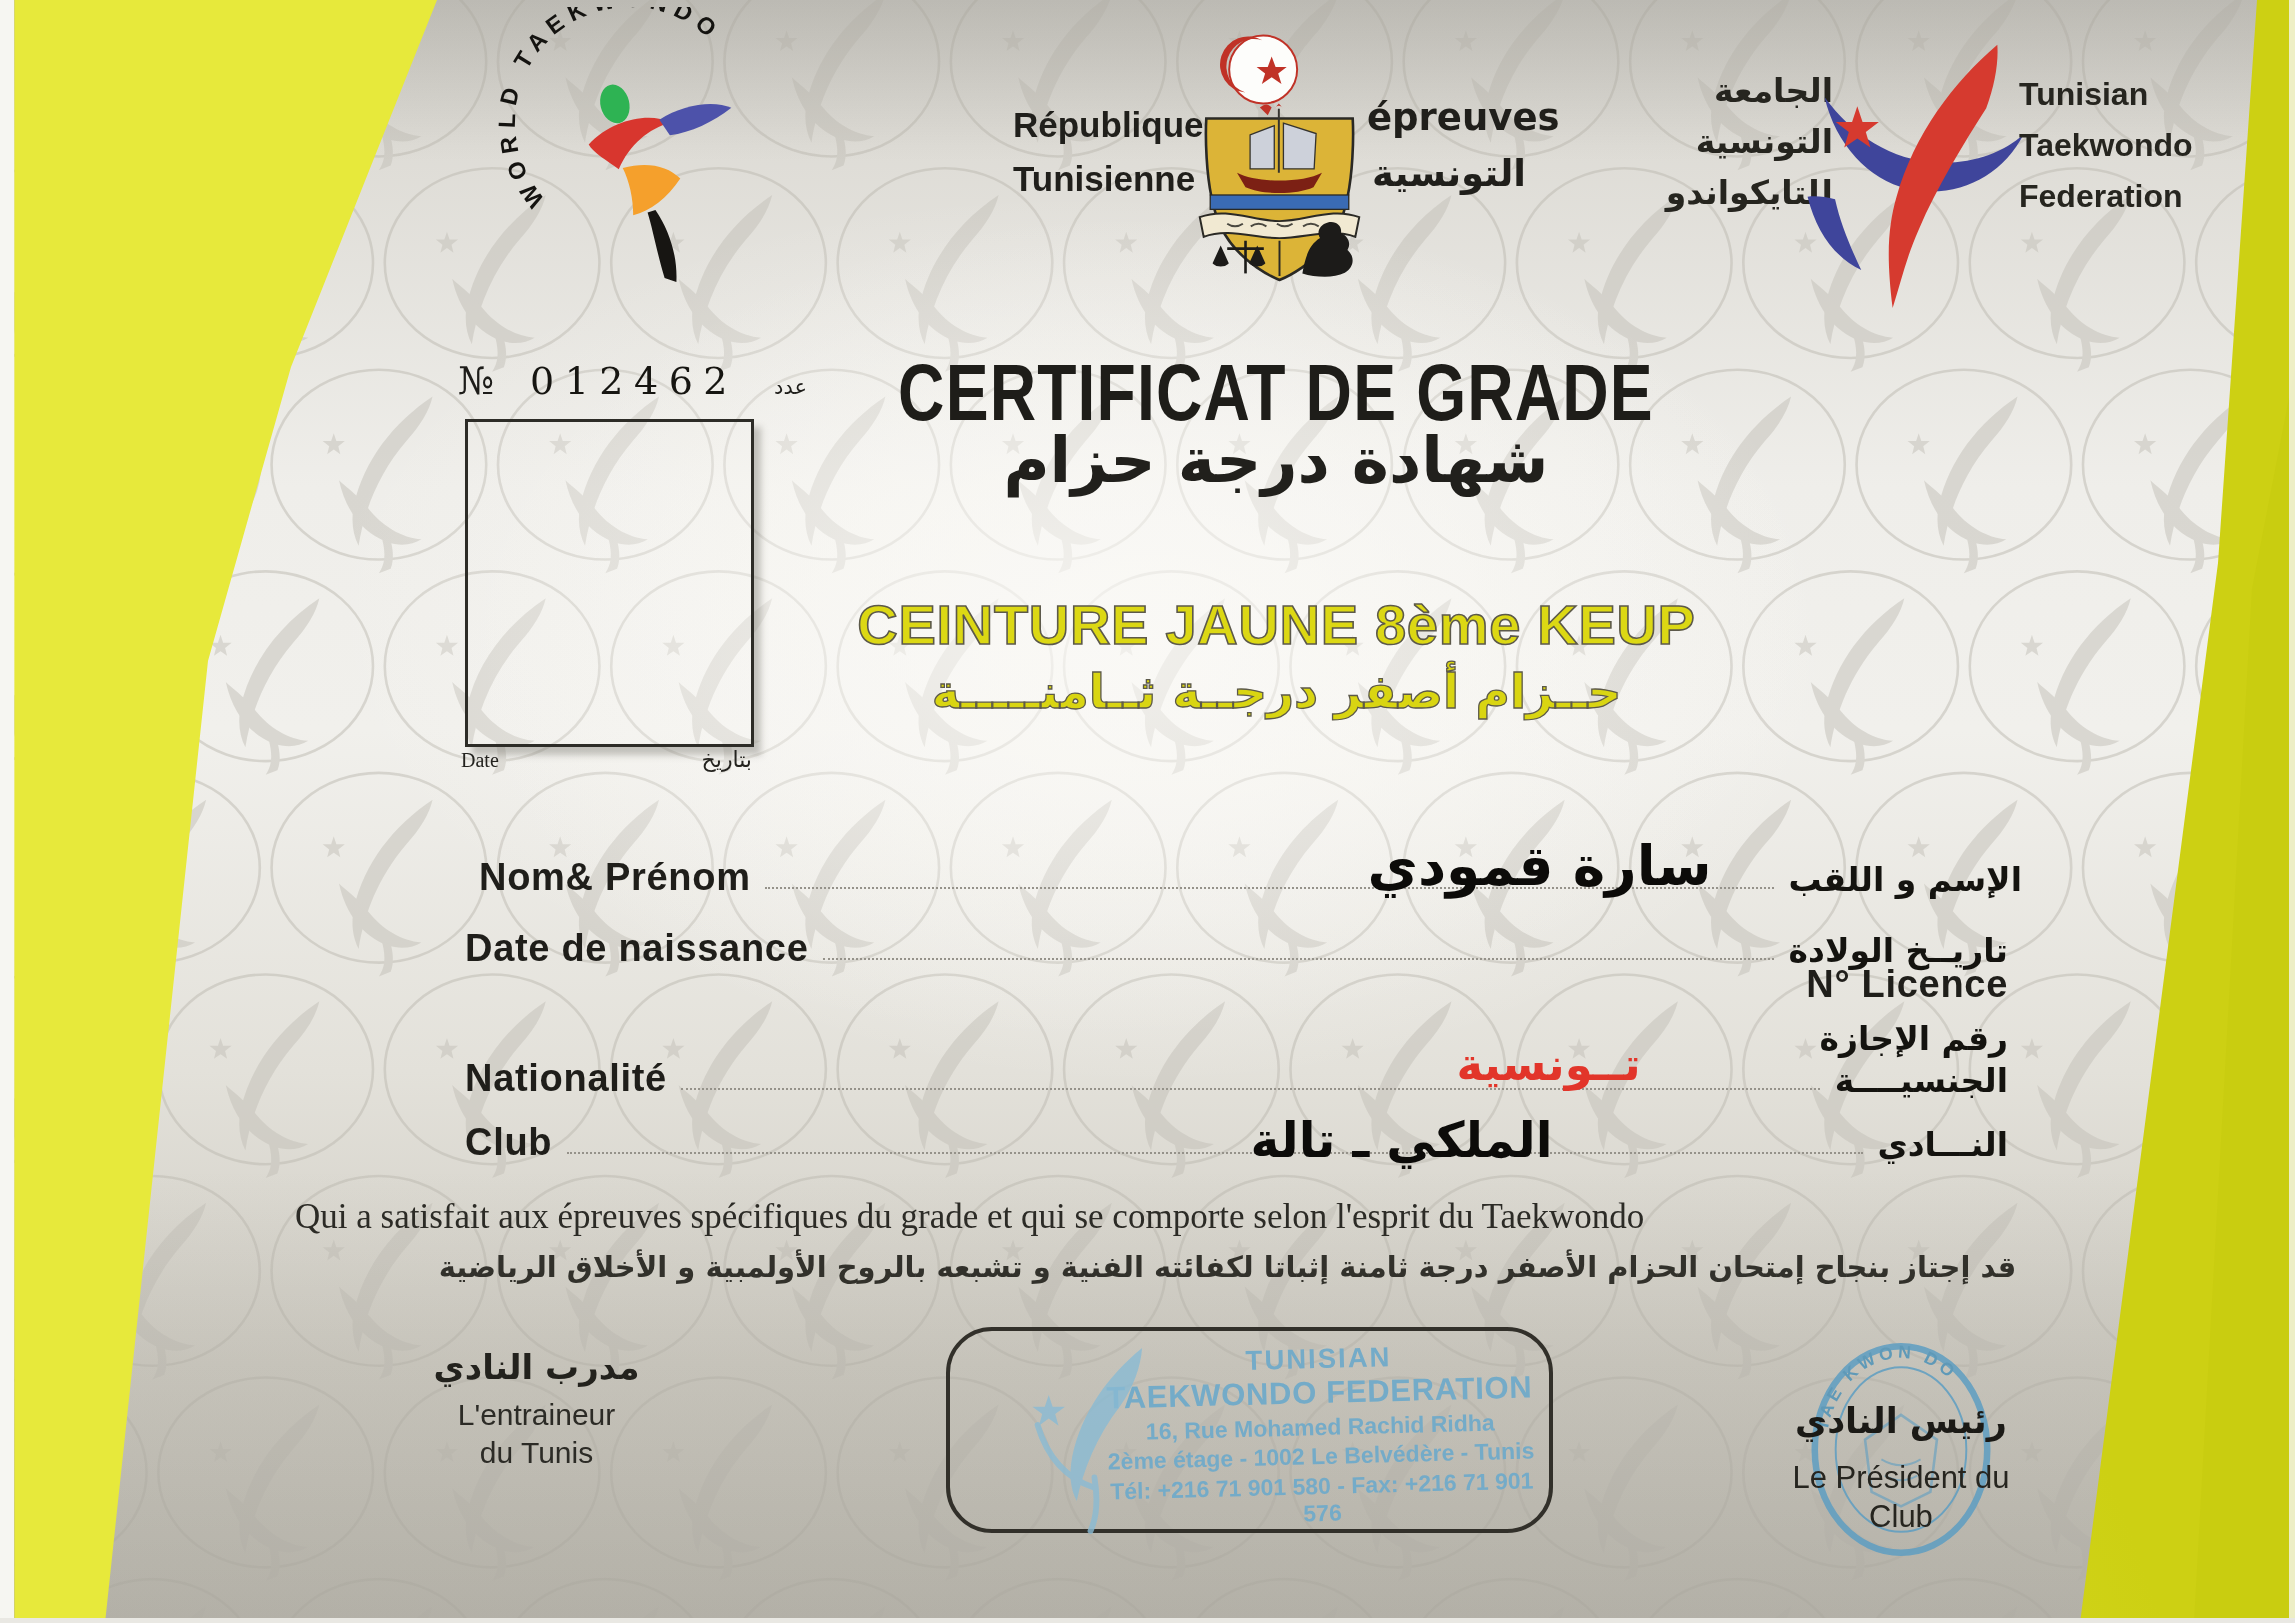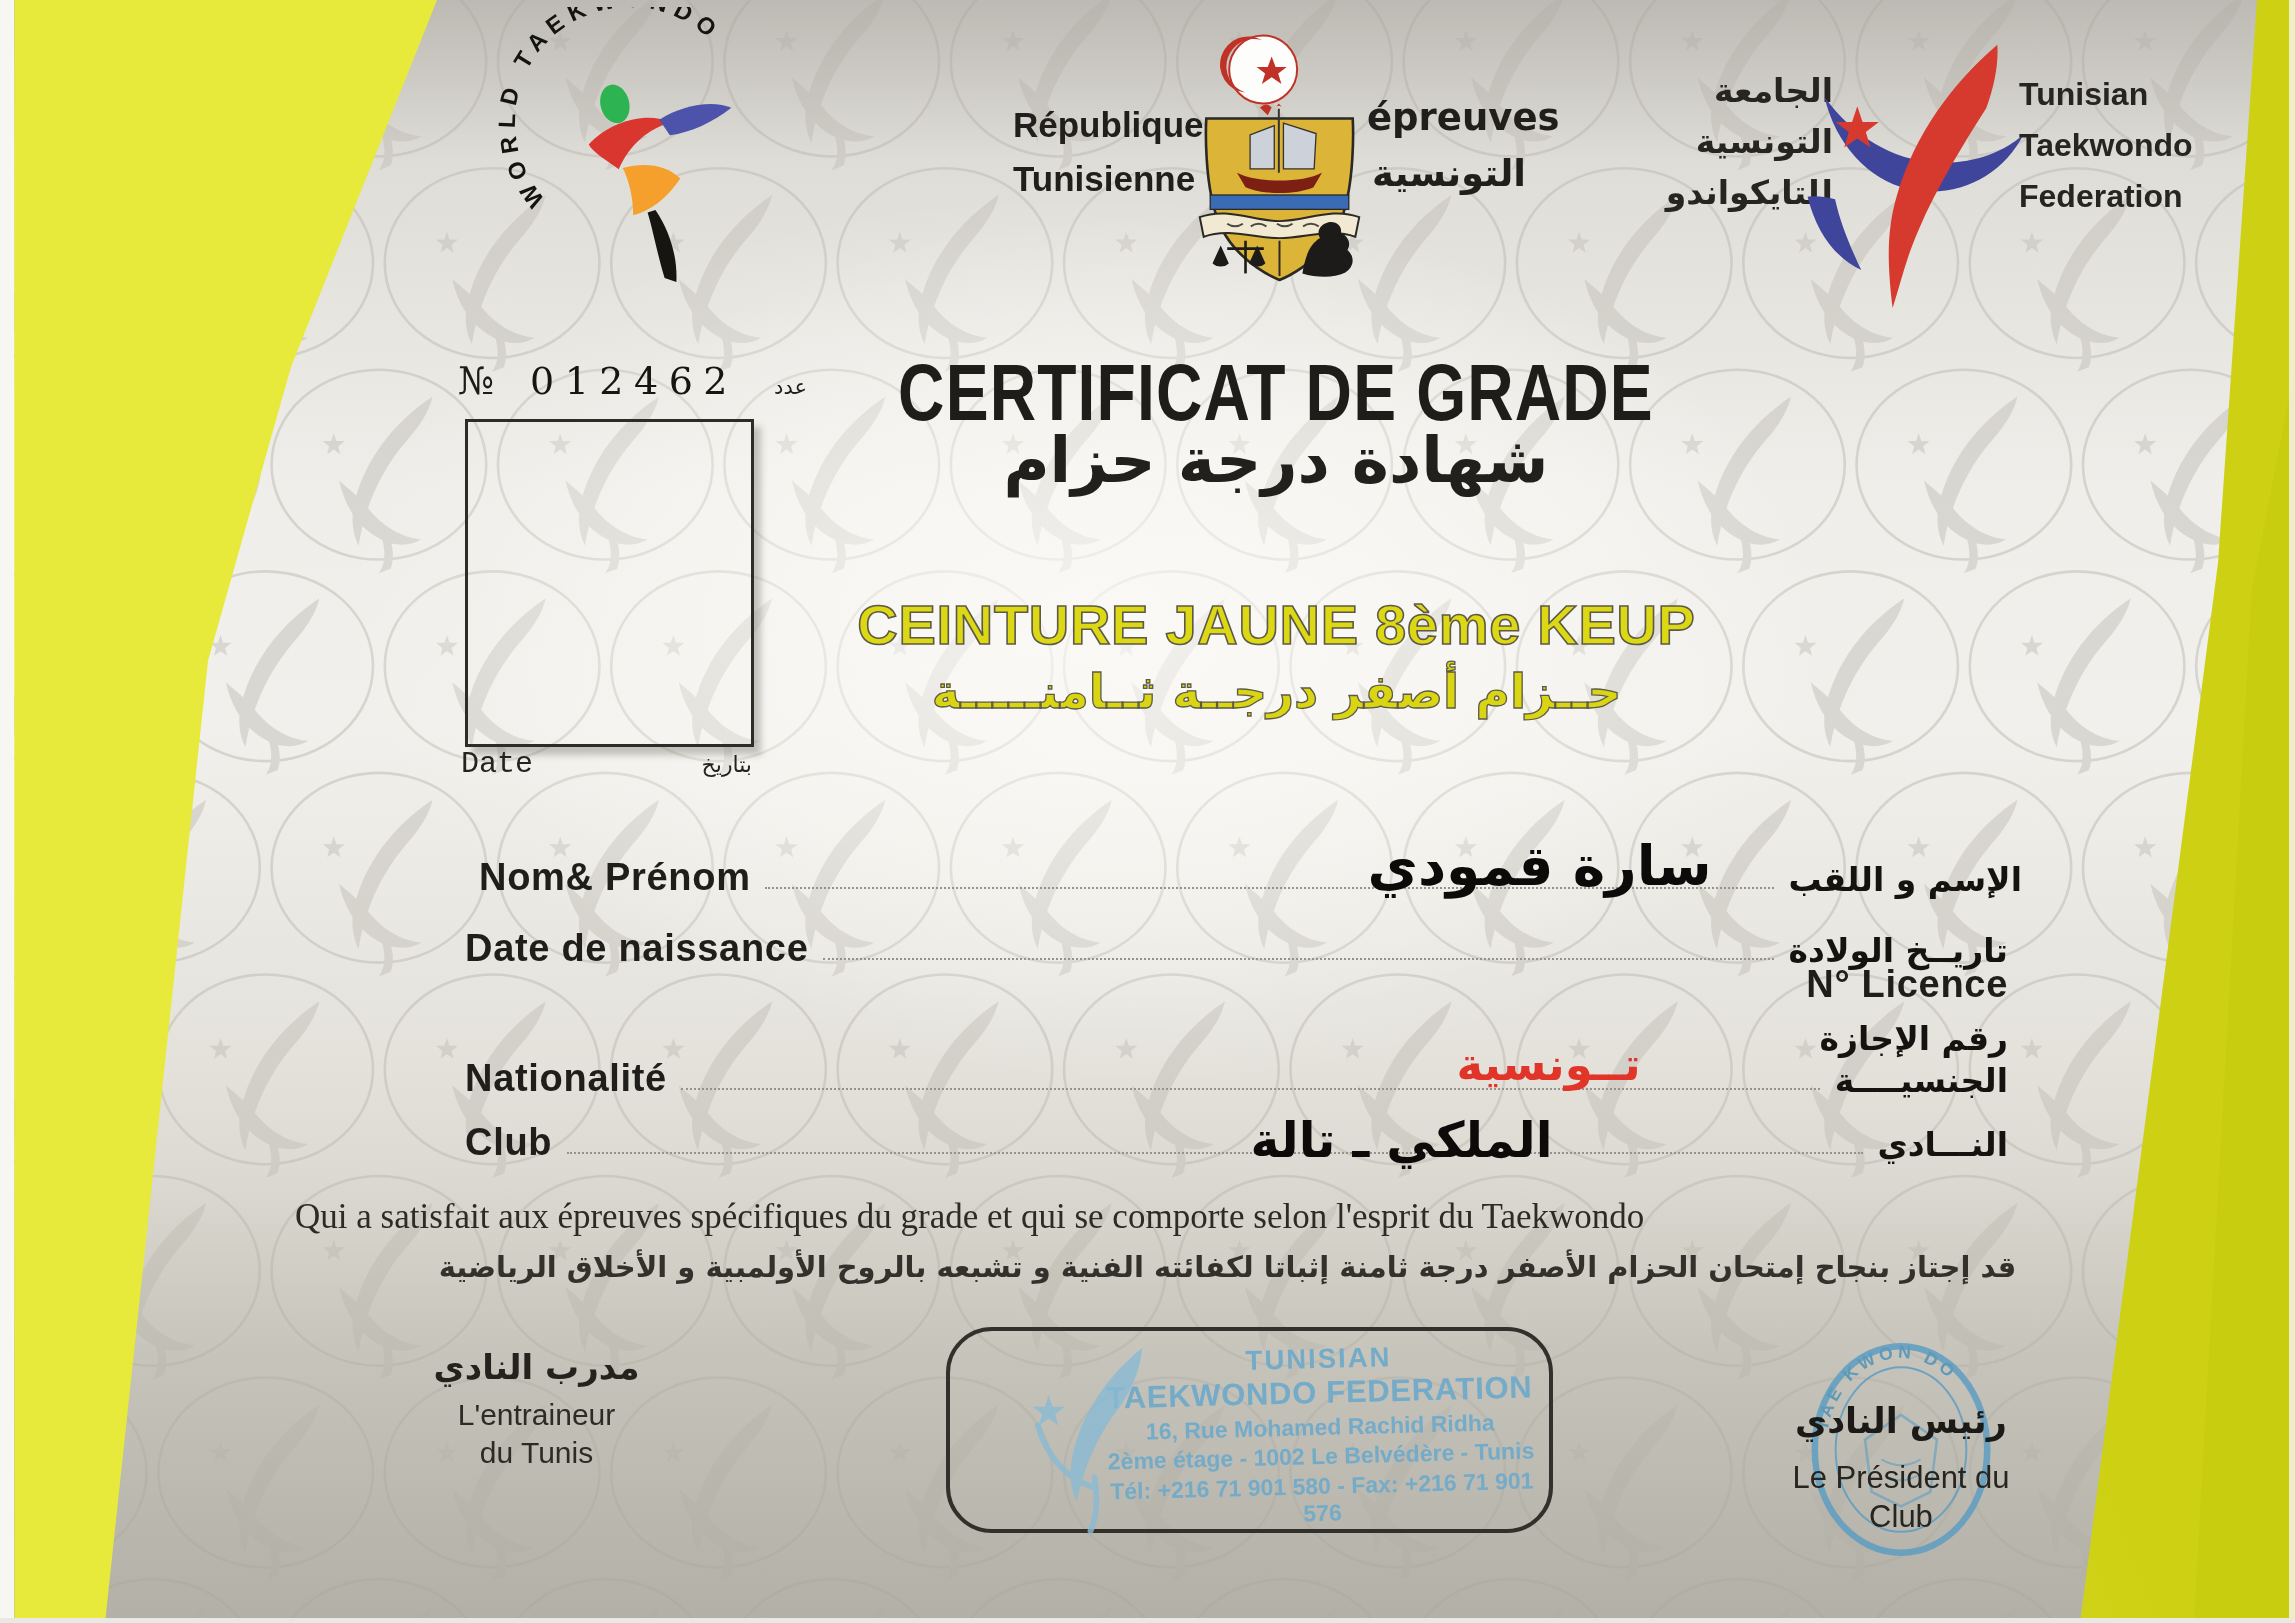--- a/index.html
+++ b/index.html
@@ -36,21 +36,21 @@
   .fed-en{left:2019px;top:69px;width:196px;font-size:32px;font-weight:bold;line-height:1.6;color:#26251f;}
 
   
   .serial{left:458px;top:359px;width:393px;display:flex;align-items:baseline;gap:36px;}
   .serial .no{font-family:"DejaVu Serif",serif;font-size:38px;color:#1d1c19;}
   .serial .num{font-family:"DejaVu Serif",serif;font-size:38px;letter-spacing:10.5px;color:#161511;}
   .serial .adad{font-size:21px;color:#1d1c19;}
   .photo-box{left:465px;top:419px;width:283px;height:322px;border:3.3px solid #2d2c27;
     box-shadow:6.5px 7.9px 6.5px rgba(100,98,90,.35);background:transparent;}
   .date-row{left:461px;top:747px;width:291px;display:flex;justify-content:space-between;align-items:baseline;}
-  .date-row .fr{font-family:Liberation Mono, monospace;font-size:30px;color:#24231f;}
+  .date-row .fr{font-family:Liberation Serif, serif;font-size:20px;color:#24231f;}
   .date-row .arr{font-size:22px;color:#24231f;}
 
   
   .title-fr{left:785px;top:348px;width:982px;text-align:center;
     font-size:73px;font-weight:bold;letter-spacing:1.3px;color:#1e1d19;
     transform:scale(.88,1.08);transform-origin:center top;}
   .title-ar{left:785px;top:424px;width:982px;text-align:center;
     font-size:63px;font-weight:bold;color:#21201c;}
   .grade-fr{left:753px;top:592px;width:1047px;text-align:center;
     font-size:56px;font-weight:bold;letter-spacing:0.7px;color:#dcd814;

